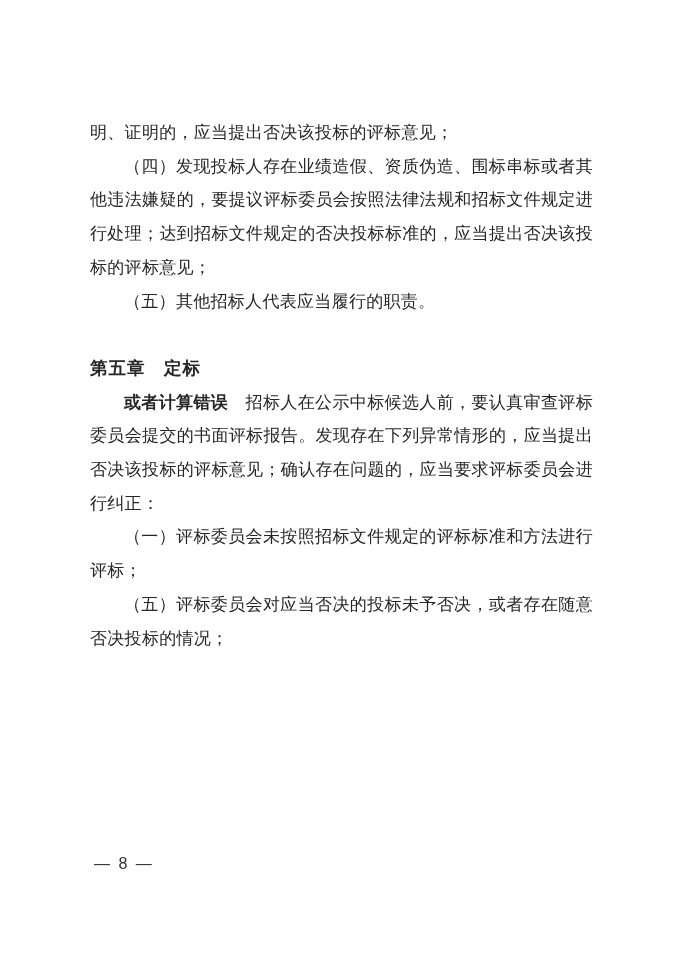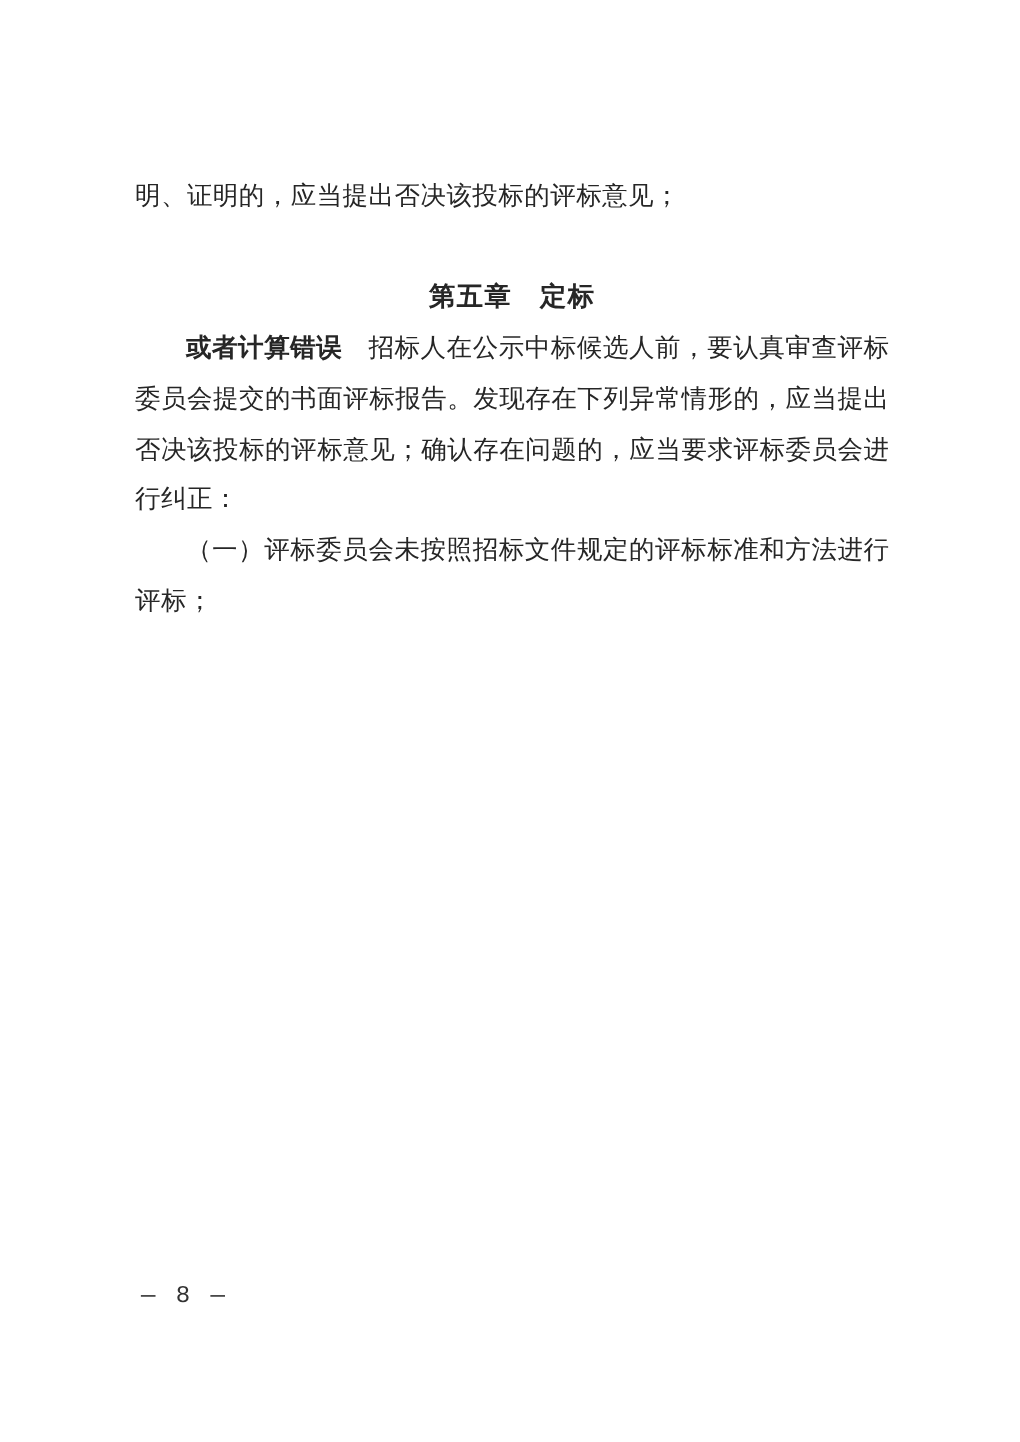--- a/index.html
+++ b/index.html
@@ -6,21 +6,21 @@
     margin: 0;
     padding: 0;
     background: #ffffff;
   }
   .page {
     position: relative;
     width: 604px;
     height: 961px;
     background: #ffffff;
     overflow: hidden;
-    font-family: Liberation Mono, monospace;
+    font-family: Liberation Sans, sans-serif;
     color: #262626;
   }
   .content {
     position: absolute;
     left: 90px;
     top: 116px;
     width: 503px;
     font-size: 17px;
     line-height: 33.7px;
     letter-spacing: 0.3px;
@@ -31,21 +31,21 @@
     margin: 0;
   }
   .para.indent {
     text-indent: 2em;
   }
   .chapter {
     margin: 33.7px 0 0 0;
     font-size: 17.5px;
     line-height: 33.7px;
     font-weight: bold;
-    text-align: center;
+    text-align: left;
     letter-spacing: 1px;
   }
   .lead {
     font-weight: bold;
   }
   .footer {
     position: absolute;
     left: 94px;
     top: 852px;
     font-size: 16px;
@@ -55,31 +55,34 @@
   }
 </style>
 </head>
 <body>
 
 <div class="page">
   <main class="content">
 
     <p class="para">明、证明的，应当提出否决该投标的评标意见；</p>
 
+    <p class="para indent">（四）发现投标人存在业绩造假、资质伪造、围标串标或者其他违法嫌疑的，要提议评标委员会按照法律法规和招标文件规定进行处理；达到招标文件规定的否决投标标准的，应当提出否决该投标的评标意见；</p>
 
+    <p class="para indent">（五）其他招标人代表应当履行的职责。</p>
 
     <h2 class="chapter">第五章　定标</h2>
 
     <p class="para indent"><b class="lead">或者计算错误</b><span>　招标人在公示中标候选人前，要认真审查评标委员会提交的书面评标报告。发现存在下列异常情形的，应当提出否决该投标的评标意见；确认存在问题的，应当要求评标委员会进行纠正：</span></p>
 
     <p class="para indent">（一）评标委员会未按照招标文件规定的评标标准和方法进行评标；</p>
 
 
 
 
+    <p class="para indent">（五）评标委员会对应当否决的投标未予否决，或者存在随意否决投标的情况；</p>
 
 
   </main>
 
   <footer class="footer">
     <span>— 8 —</span>
   </footer>
 </div>
 
 </body></html>

